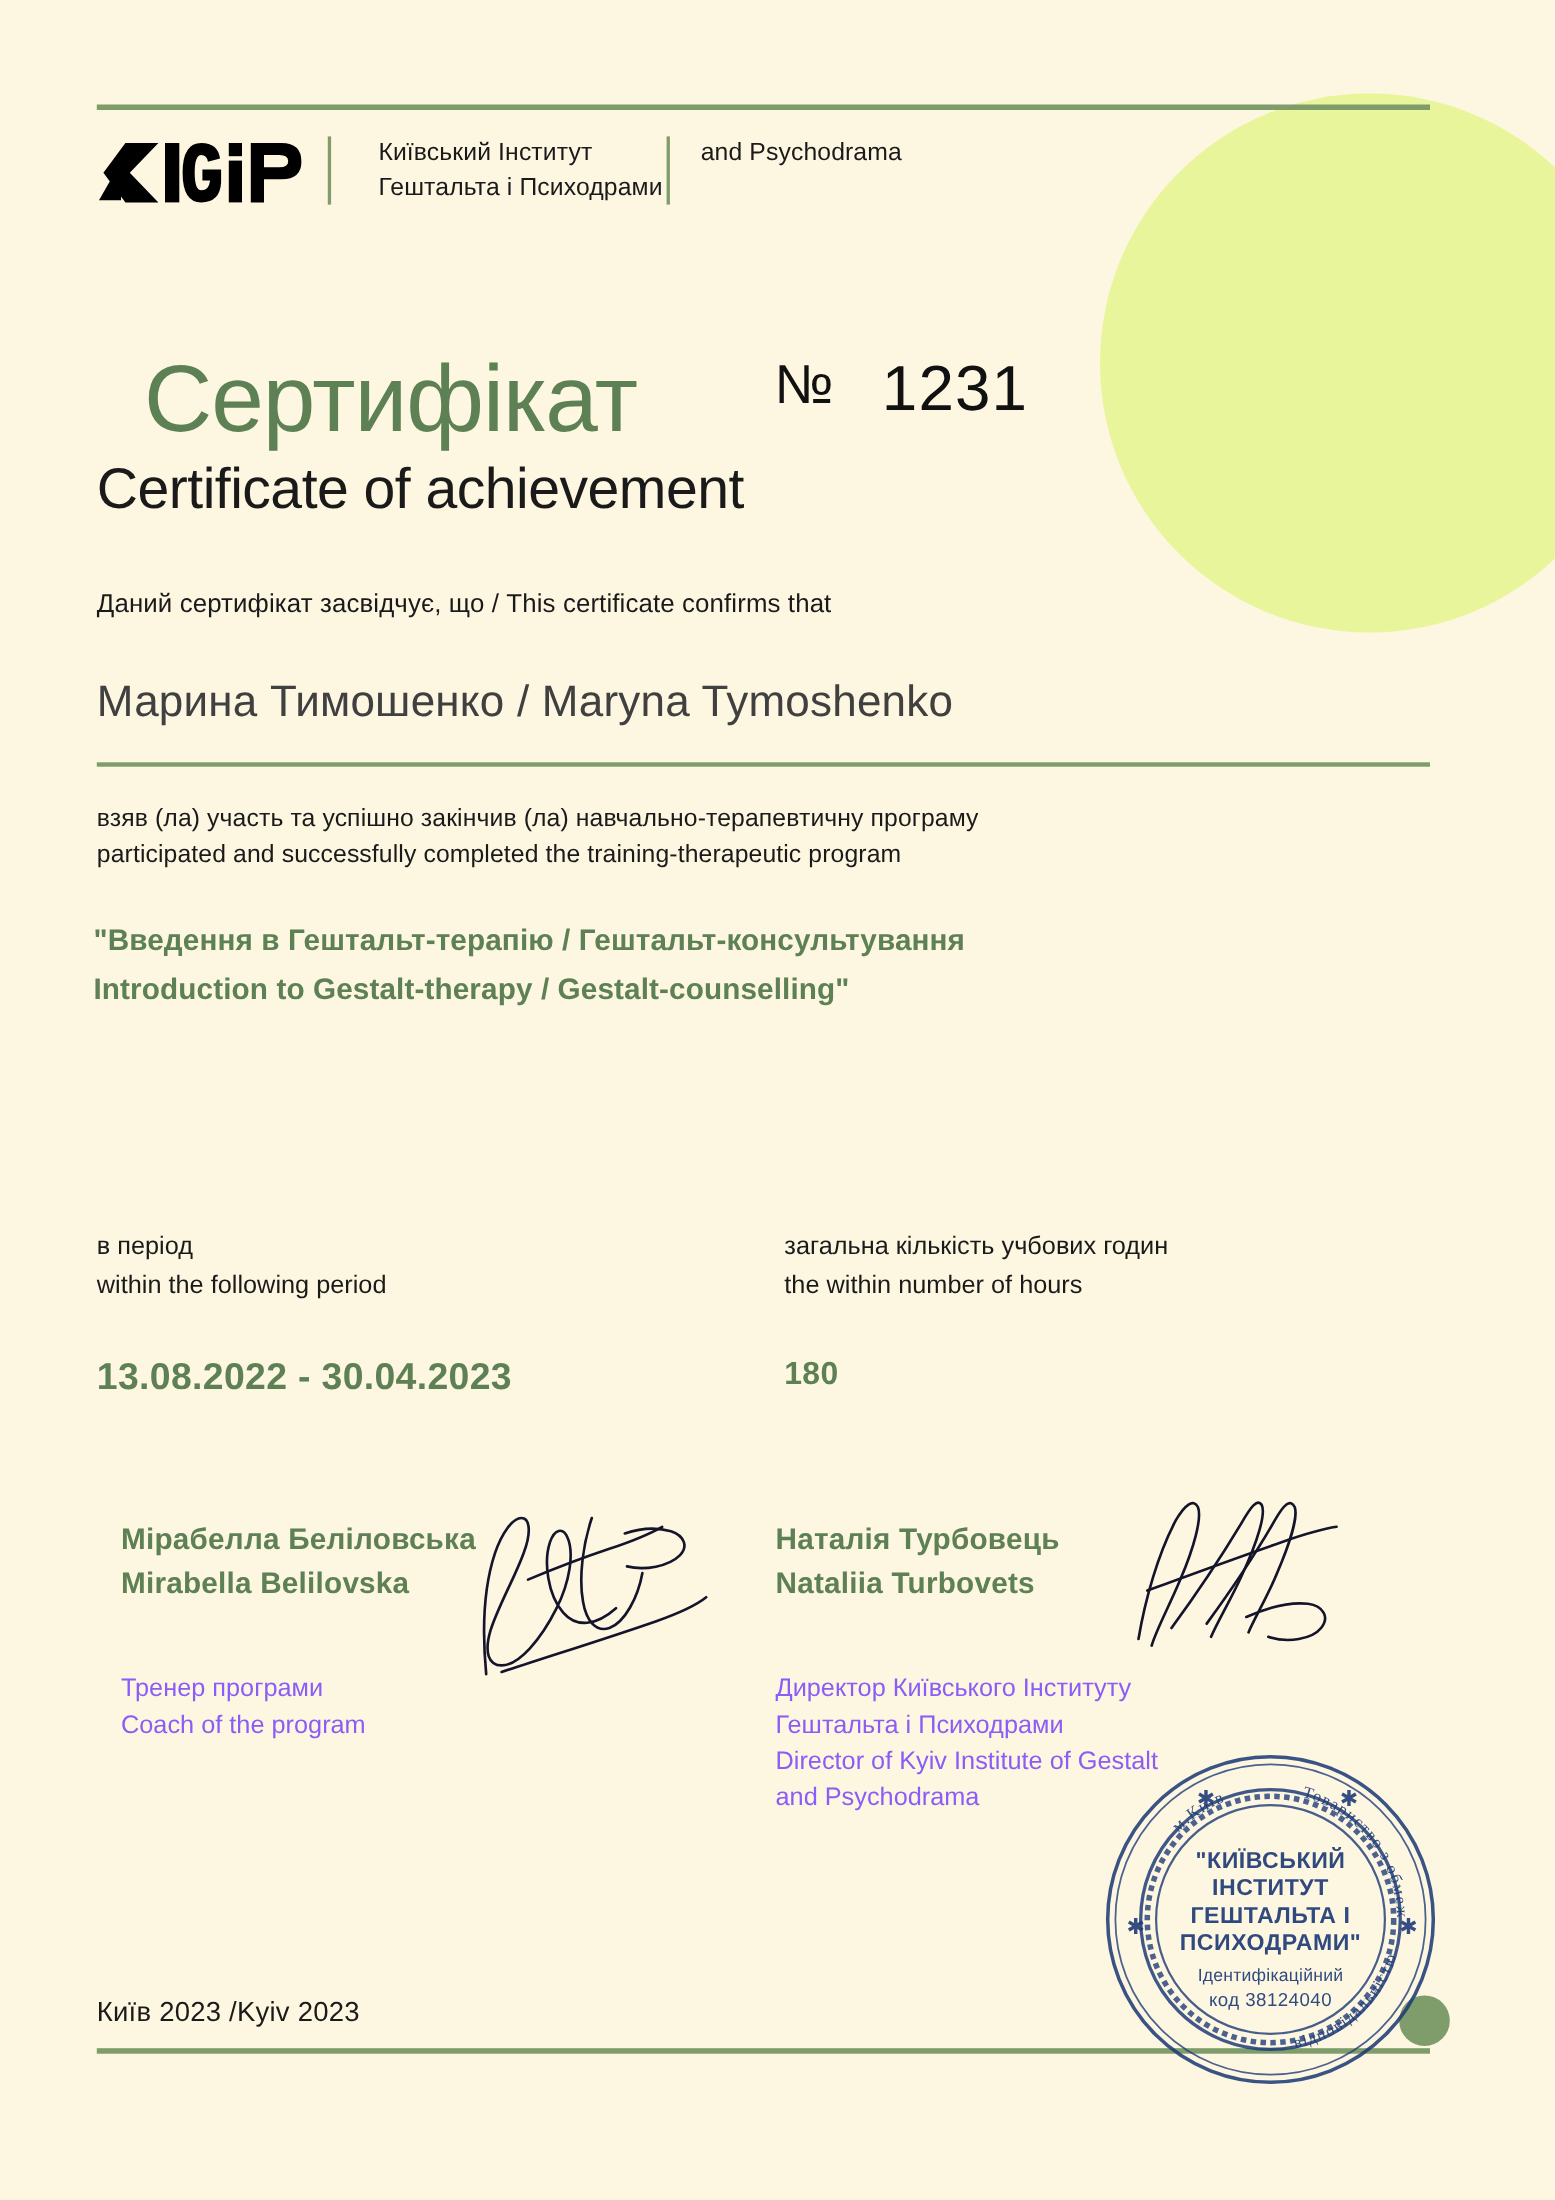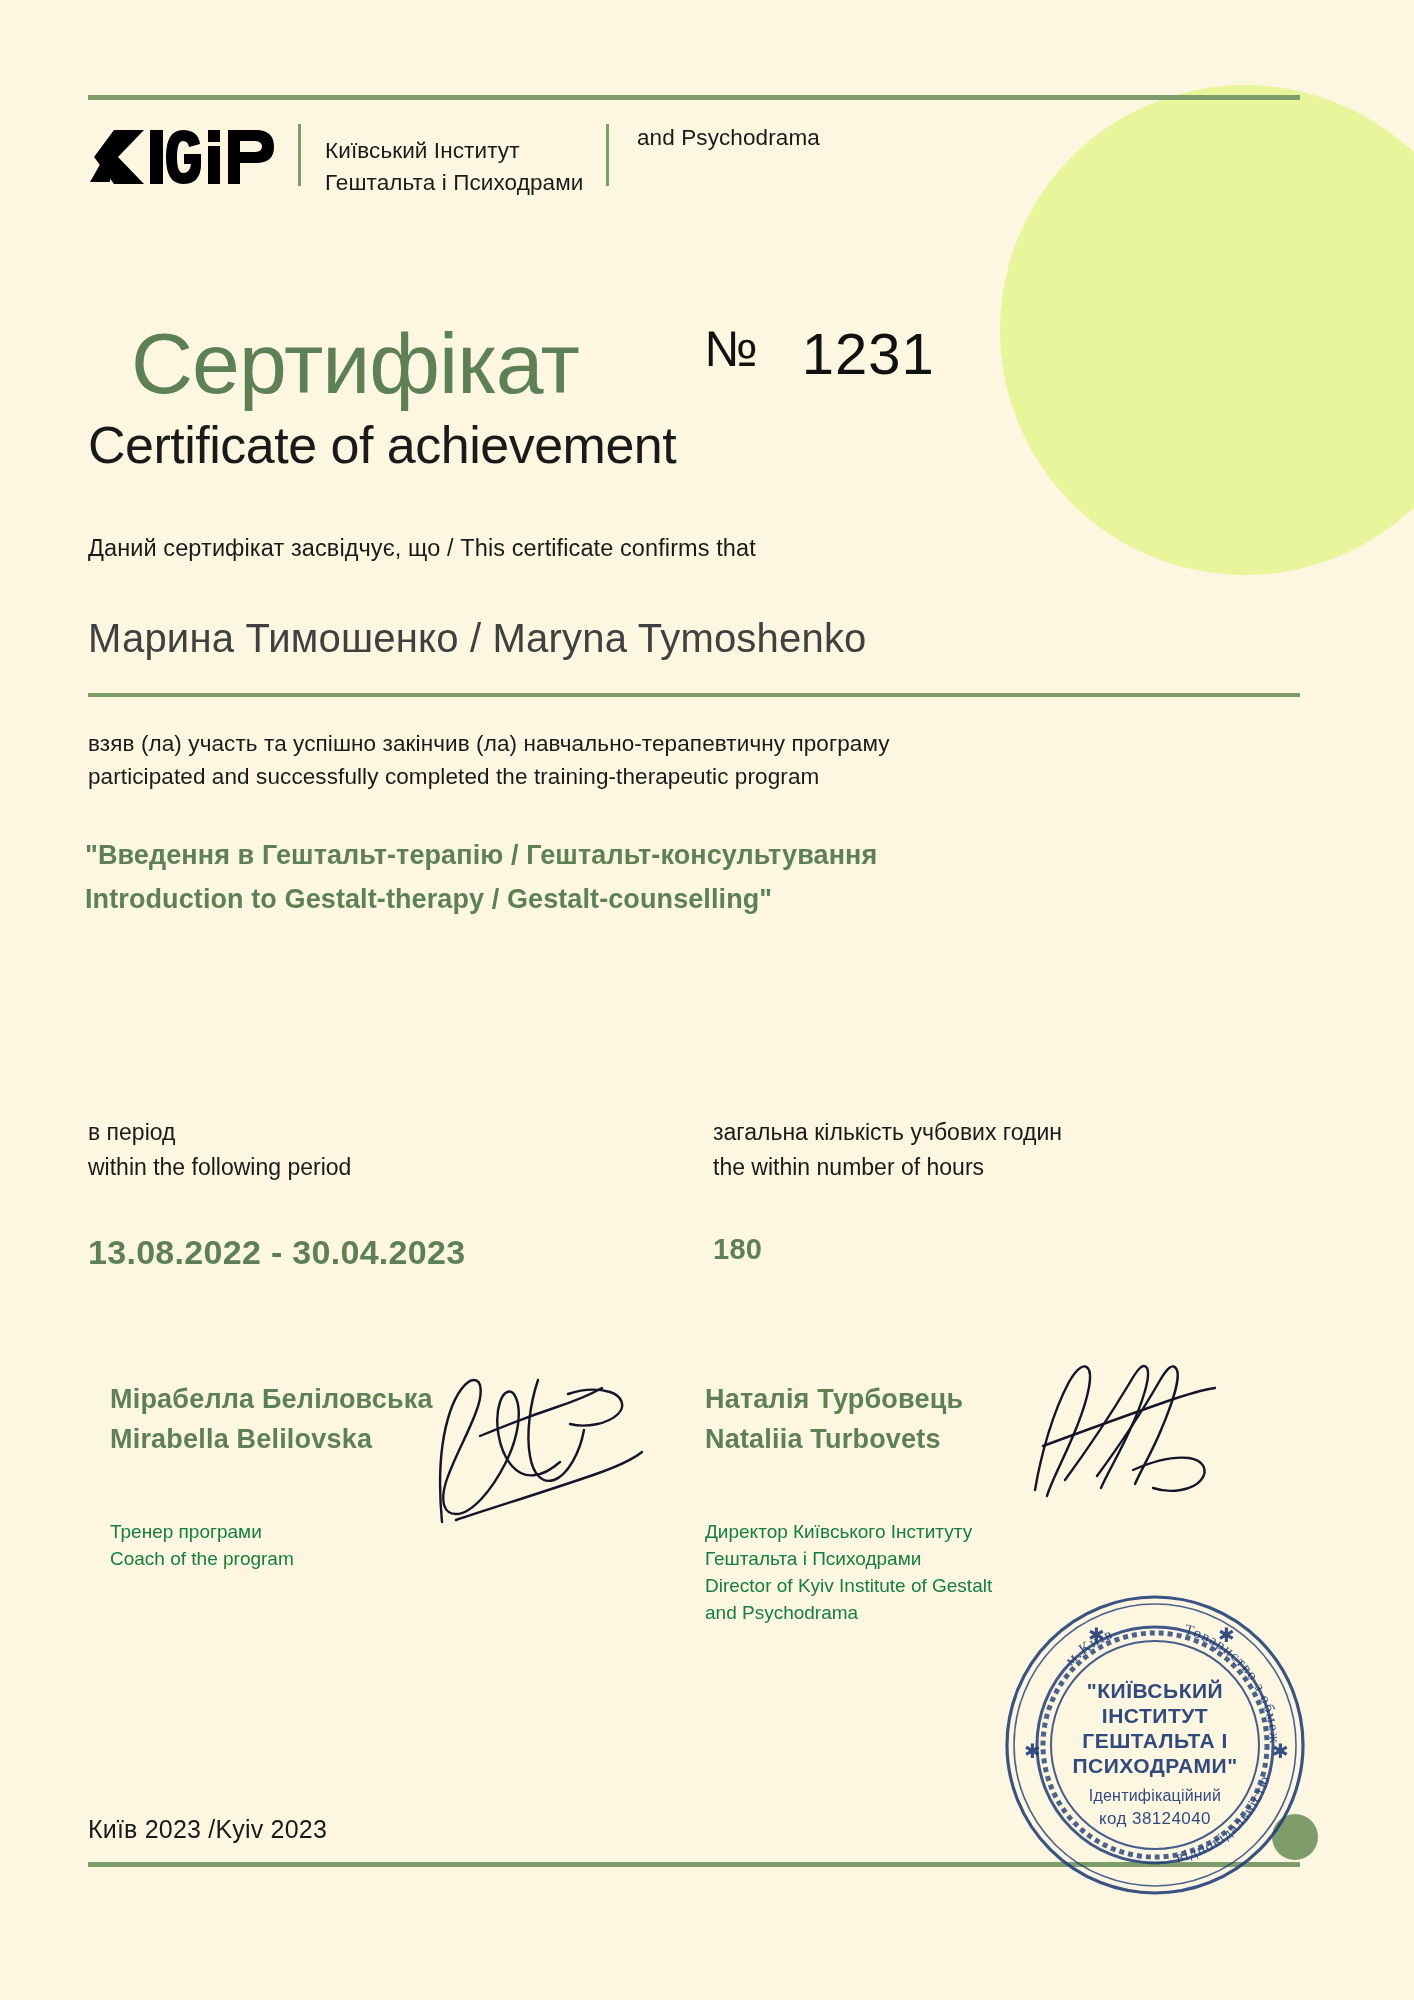--- a/index.html
+++ b/index.html
@@ -73,21 +73,21 @@
     margin-top: 2px;
   }
   .hdr-block {
     font-size: 22.5px;
     line-height: 1.42;
     color: #1a1a1a;
     font-family: "Liberation Sans", sans-serif;
     letter-spacing: 0.1px;
     white-space: nowrap;
   }
-  .hdr-uk { flex: 0 0 305px; padding-left: 24px; margin-top: 13px; }
+  .hdr-uk { flex: 0 0 305px; padding-left: 43px; }
   .hdr-en { flex: 0 0 400px; padding-left: 28px; }
 
   
   .title-row {
     position: absolute;
     left: 88px; top: 320px;
     width: 1212px;
     display: flex;
     align-items: flex-start;
     z-index: 3;
@@ -205,23 +205,23 @@
   .sig-name {
     font-size: 27px;
     line-height: 1.47;
     color: #5d8055;
     font-weight: bold;
     letter-spacing: 0.2px;
     white-space: nowrap;
   }
   .role {
     position: absolute;
-    font-size: 19px;
+    font-size: 23px;
     line-height: 1.43;
-    color: #15803d;
+    color: #8b5cf6;
     z-index: 4;
   }
   .role-left  { left: 110px; top: 1518px; }
   .role-right { left: 705px; top: 1518px; }
 
   .scribble {
     position: absolute;
     z-index: 5;
     pointer-events: none;
   }

